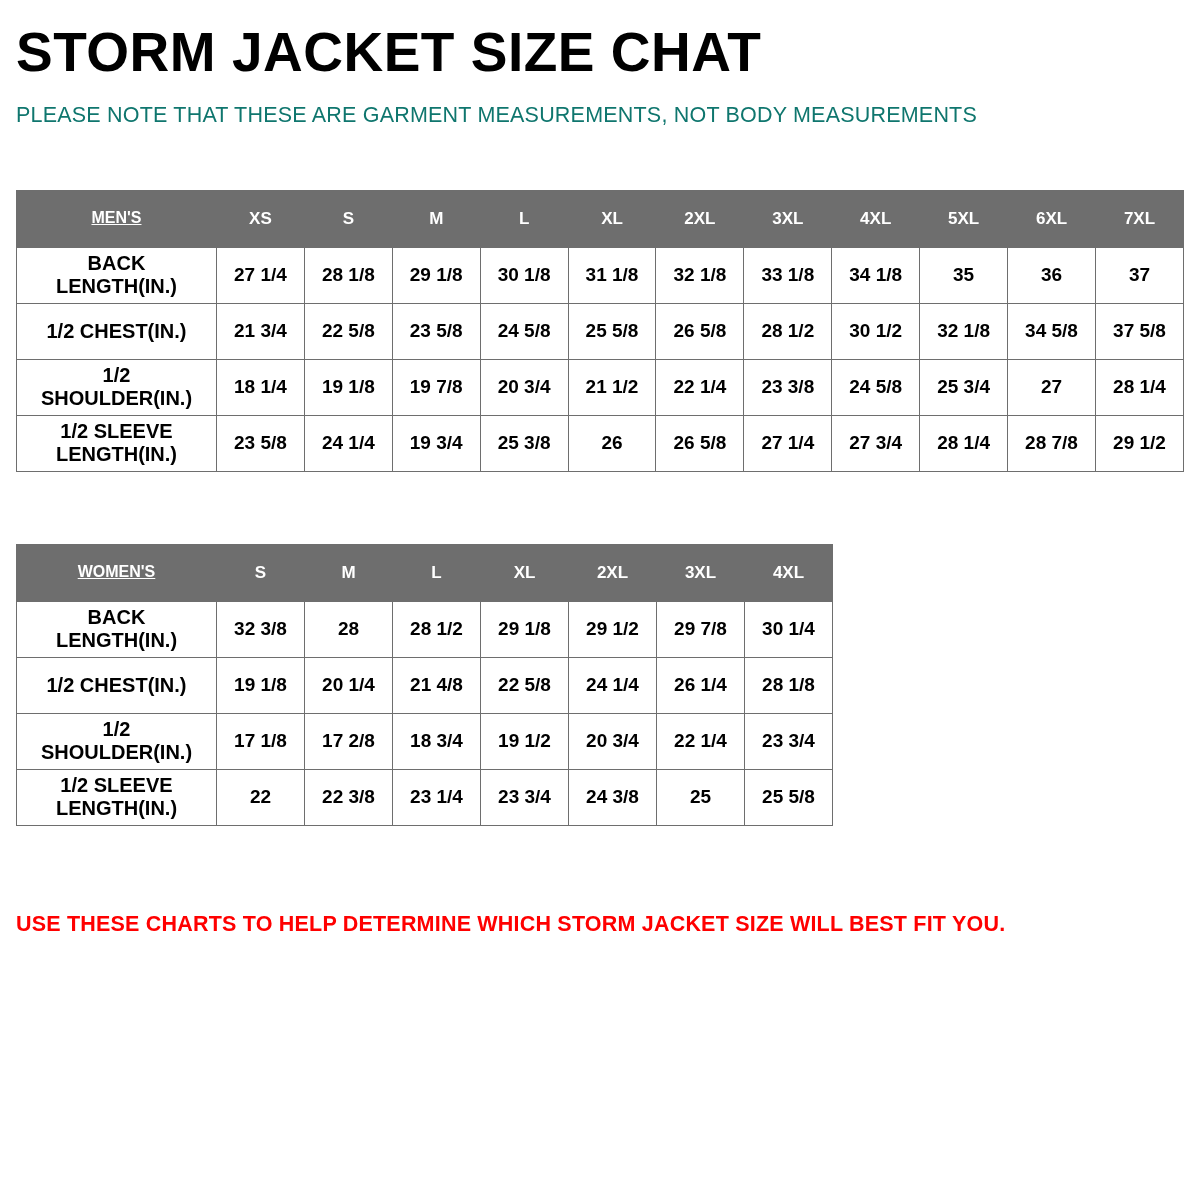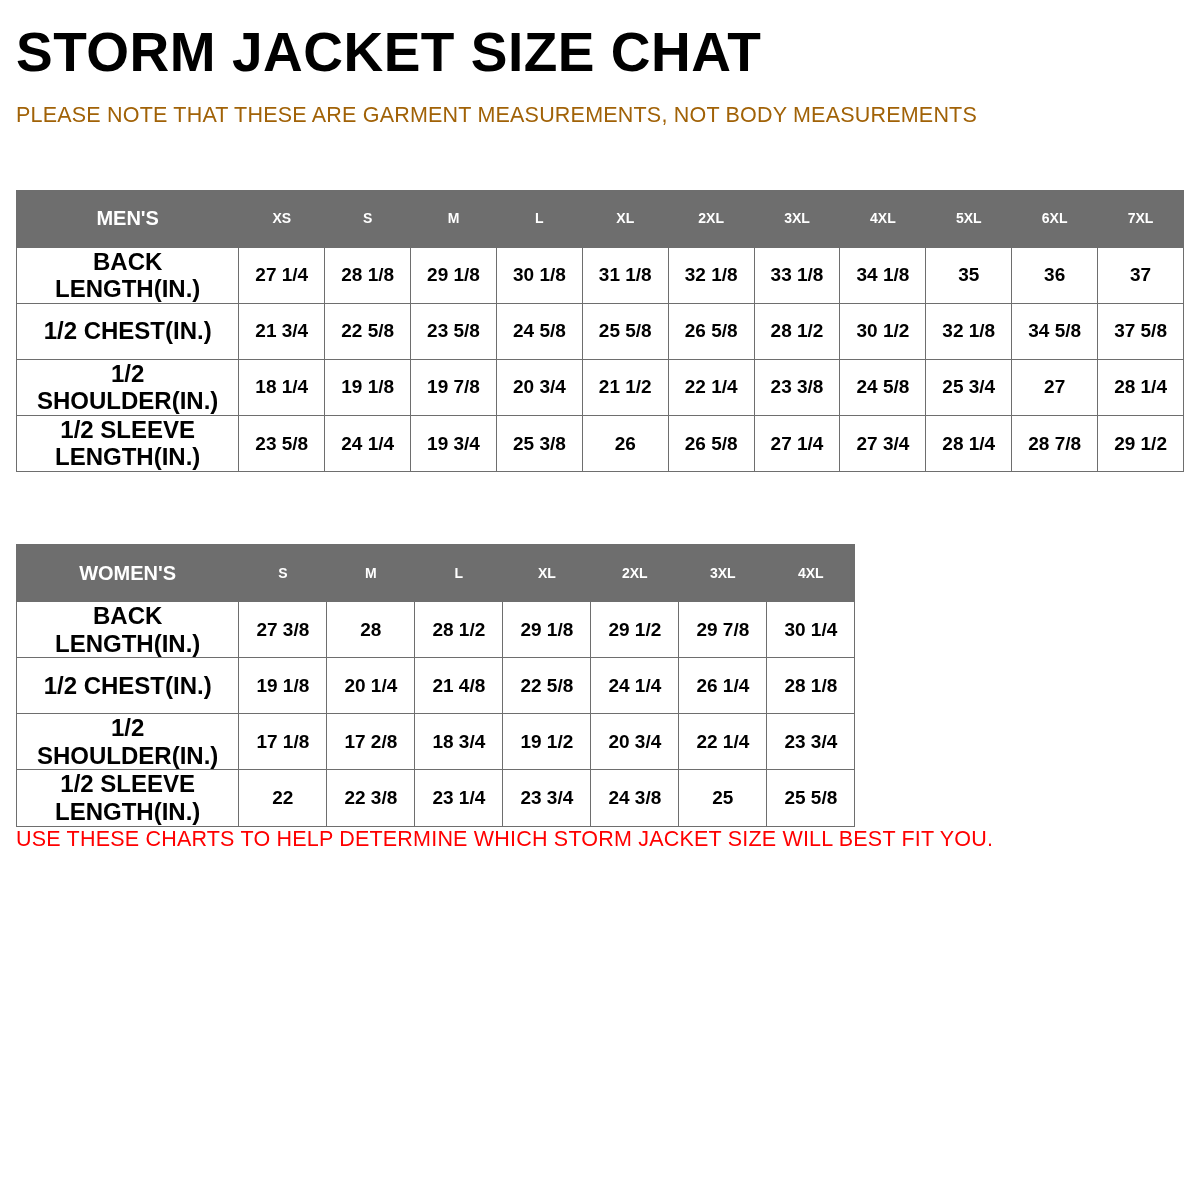--- a/index.html
+++ b/index.html
@@ -23,21 +23,21 @@
   }
   .title {
     font-size: 55px;
     font-weight: bold;
     letter-spacing: 0.5px;
     margin: 22px 0 0 0;
     line-height: 1.1;
     white-space: nowrap;
   }
   .note {
-    color: #a16207;
+    color: #0f766e;
     font-size: 21.5px;
     line-height: 1.35;
     margin-top: 18px;
     max-width: 980px;
     letter-spacing: 0.2px;
   }
   table {
     border-collapse: collapse;
     table-layout: fixed;
   }
@@ -48,44 +48,46 @@
     font-size: 19px;
     font-weight: bold;
     padding: 0;
     background: #ffffff;
     line-height: 1.15;
   }
   thead th {
     background: #6e6e6e;
     color: #ffffff;
     height: 56px;
-    font-size: 14px;
+    font-size: 17px;
     border: 1px solid #6e6e6e;
   }
   thead th.label-head {
+    font-size: 16px;
+    text-decoration: underline;
+  }
+  tbody td.row-label {
     font-size: 20px;
-  }
-  tbody td.row-label {
-    font-size: 24px;
     padding: 0 20px;
   }
   tbody tr {
     height: 56px;
   }
   #mens-table {
     margin-top: 60px;
   }
   #womens-table {
     margin-top: 72px;
   }
   .footer-note {
     color: #ff0000;
     font-size: 21.5px;
-    font-weight: normal;
+    font-weight: bold;
     letter-spacing: 0.2px;
+    margin-top: 86px;
   }
 </style>
 </head>
 <body>
 
 <div class="page">
 
   <h1 class="title">STORM JACKET SIZE CHAT</h1>
 
   <div class="note">PLEASE NOTE THAT THESE ARE GARMENT MEASUREMENTS, NOT BODY MEASUREMENTS</div>
@@ -200,21 +202,21 @@
         <th>L</th>
         <th>XL</th>
         <th>2XL</th>
         <th>3XL</th>
         <th>4XL</th>
       </tr>
     </thead>
     <tbody>
       <tr>
         <td class="row-label">BACK LENGTH(IN.)</td>
-        <td>27 3/8</td>
+        <td>32 3/8</td>
         <td>28</td>
         <td>28 1/2</td>
         <td>29 1/8</td>
         <td>29 1/2</td>
         <td>29 7/8</td>
         <td>30 1/4</td>
       </tr>
       <tr>
         <td class="row-label">1/2 CHEST(IN.)</td>
         <td>19 1/8</td>

